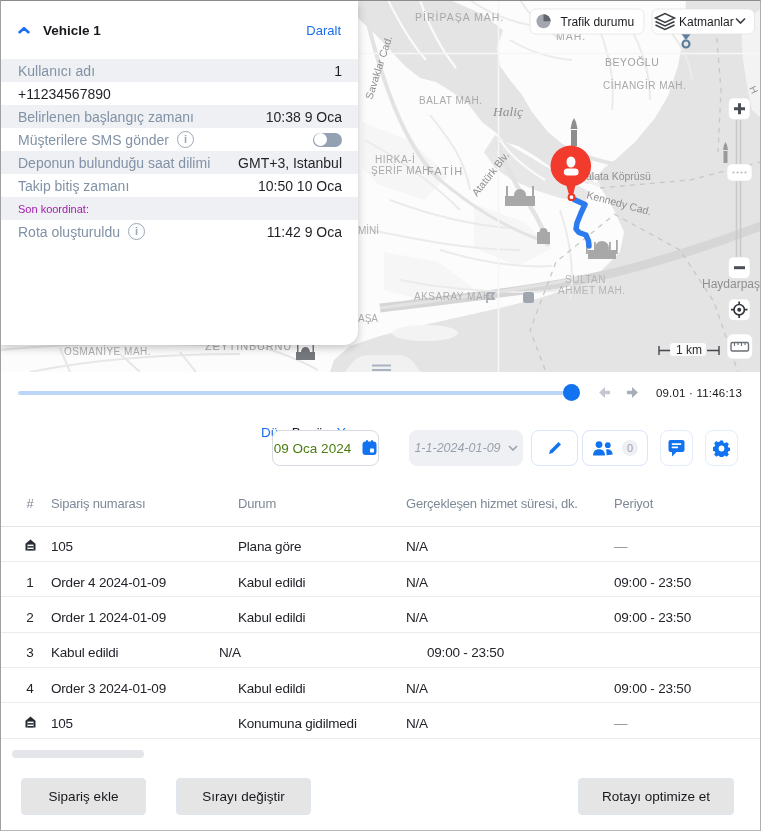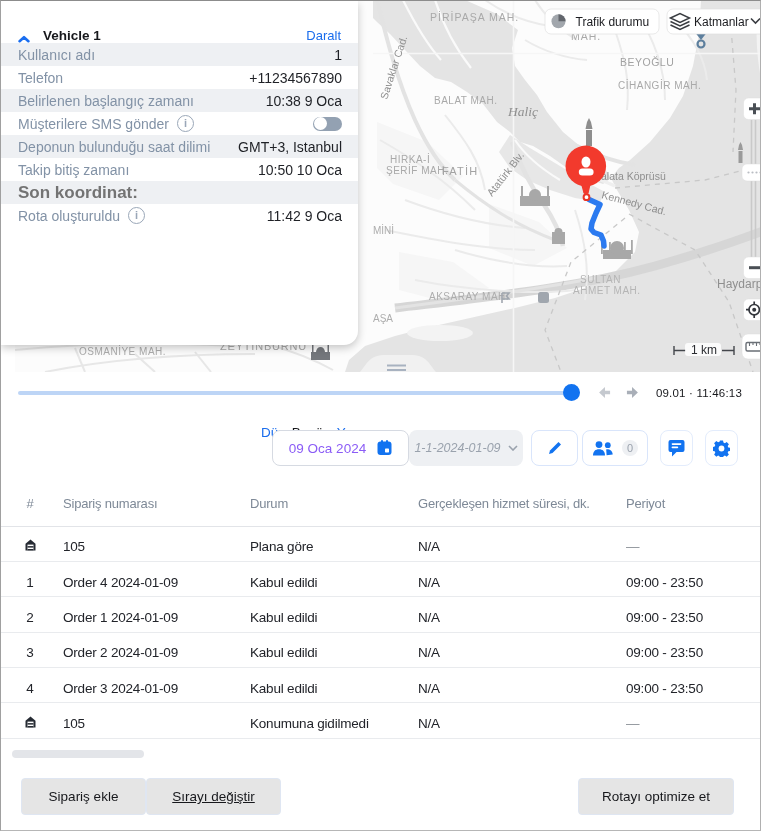--- a/index.html
+++ b/index.html
@@ -1,59 +1,59 @@
 <!DOCTYPE html>
 <html><head>
 <meta charset="utf-8">
 <style>
 * { margin:0; padding:0; box-sizing:border-box; }
 html,body { width:761px; height:831px; overflow:hidden; }
 body { font-family:"Liberation Sans", sans-serif; background:#fff; position:relative; }
 #frame { position:absolute; left:0; top:0; width:761px; height:831px; border-top:1px solid #8c8c8c; border-left:1px solid #a0a0a0; border-right:1px solid #b0b0b0; border-bottom:1px solid #b6b6b6; pointer-events:none; z-index:99; }
-#map { position:absolute; left:0; top:0; width:733px; height:372px;padding-left:15px; }
+#map { position:absolute; left:0; top:0; width:733px; height:372px; }
 
 #panel { position:absolute; left:1px; top:1px; width:357px; height:344px; background:#fff; box-shadow:0 3px 8px rgba(0,0,0,.22); border-radius:0 0 14px 0; z-index:5; }
-#panel .hdr { height:42px; display:flex; align-items:flex-end; padding:0 17px; }
+#panel .hdr { height:58px; display:flex; align-items:center; padding:0 17px; }
 
 #panel .hdr .ttl { font-weight:bold; font-size:13.5px; color:#17181c; flex:1; }
 #panel .hdr .daralt { color:#1a6ded; font-size:13px; }
 #panel .row { height:23px; display:flex; align-items:center; padding:0 16px 0 17px; font-size:14px; }
 #panel .row.g { background:#eef0f3; }
 #panel .row .lb { color:#8292a6; flex:1; display:flex; align-items:center; }
 #panel .row .vl { color:#1f2126; }
-#panel .row .bold { color:#737373; font-weight:bold; font-size:17px; }
+#panel .row .bold { color:#a21caf; font-weight:normal; font-size:11px; }
 .info { display:inline-block; width:17px; height:17px; border:1.5px solid #9aa7b8; border-radius:50%; margin-left:8px; position:relative; }
 .info:after { content:"i"; position:absolute; left:0; right:0; top:0; bottom:0; text-align:center; font-size:11px; line-height:14px; color:#9aa7b8; font-weight:bold; font-style:normal; }
 .toggle { width:29px; height:14px; background:#93a1b2; border-radius:7px; position:relative; }
 .toggle:after { content:""; position:absolute; left:0.5px; top:0.5px; width:13px; height:13px; background:#fff; border-radius:50%; }
 
 #timeline { position:absolute; left:0; top:0; width:761px; height:831px; pointer-events:none; }
 #track { position:absolute; left:18px; top:390.5px; width:562px; height:4.5px; background:#bdd5f6; border-radius:2px; }
 #knob { position:absolute; left:563px; top:384px; width:17px; height:17px; border-radius:50%; background:#1273f0; }
 .navarrow { position:absolute; width:13px; height:13px; }
 #timetext { position:absolute; right:19px; top:387px; font-size:11.5px; color:#17181c; letter-spacing:0.2px; }
 #daylinks { position:absolute; left:261px; top:405px; font-size:13.5px;margin-top:20px; }
 #daylinks span { margin-right:6px; }
 .bluelink { color:#1a6ded; }
 .darktext { color:#17181c; }
 
 .ctl { position:absolute; top:430px; height:36px; border-radius:8px; display:flex; align-items:center; justify-content:center; background:#fff; font-size:13.5px; }
-#datebtn { left:272px; width:137px; border:1px solid #d6dae2; color:#8b5cf6; }
+#datebtn { left:272px; width:107px; border:1px solid #d6dae2; color:#4d7c0f; }
 #selbtn { left:409px; width:114px; background:#eef0f3; color:#9aa2ad; font-size:12.5px;font-style:italic; }
 #editbtn { left:531px; width:47px; border:1px solid #d9e5fb; }
 #crewbtn { left:582px; width:66px; border:1px solid #d9e5fb; }
 #chatbtn { left:660px; width:33px; border:1px solid #e3ecfc; }
 #gearbtn { left:705px; width:33px; border:1px solid #e3ecfc; }
 #crewbtn .badge { width:16px; height:16px; background:#eef0f3; color:#9aa2ad; border-radius:50%; font-size:11px; line-height:16px; text-align:center; margin-left:7px; }
 
 #tbl { position:absolute; left:0; top:489px; width:761px; }
 #tbl .trow { display:flex; align-items:center; height:35.4px; padding-top:6px; border-bottom:1px solid #e9ebee; font-size:13.5px; color:#22242a; letter-spacing:-0.2px; }
 #tbl .thead { border-bottom:1px solid #e2e4e8; font-size:13px; color:#7e8997; height:37.5px; padding-top:0; align-items:flex-start; padding-top:7px; }
 #tbl .c0 { width:51px; text-align:center; padding-left:9px; }
-#tbl .c1 { width:187px;margin-left:12px; }
+#tbl .c1 { width:187px; }
 #tbl .c2 { width:168px; }
 #tbl .c3 { width:208px; }
 #tbl .c4 { flex:1; }
 .dash { color:#8a9097; }
 #scrollthumb { position:absolute; left:12px; top:750px; width:132px; height:8px; border-radius:4px; background:#e3e5e9; }
 
 .bbtn { position:absolute; top:778px; height:37px; border:1px solid #dfe6f2; border-radius:4px; background:#e5e5e5; font-size:13.5px; color:#17181c; display:flex; align-items:center; justify-content:center; }
 </style>
 </head>
 <body>
@@ -261,21 +261,20 @@
         <path d="M1.6 6.2 L6 2.2 L10.4 6.2" fill="none" stroke="#1a6ef0" stroke-width="2.6" stroke-linecap="round" stroke-linejoin="round"></path>
       </svg>
       <span class="ttl">Vehicle 1</span>
       <span class="daralt">Daralt</span>
     </div>
   <div class="row g">
       <span class="lb">Kullanıcı adı</span>
       <span class="vl">1</span>
     </div>
   <div class="row">
-      <span class="lb">Telefon</span>
       <span class="vl">+11234567890</span>
     </div>
   <div class="row g">
       <span class="lb">Belirlenen başlangıç zamanı</span>
       <span class="vl">10:38 9 Oca</span>
     </div>
   <div class="row">
       <span class="lb">Müşterilere SMS gönder <span class="info"></span></span>
       <span class="toggle"></span>
     </div>
@@ -381,21 +380,20 @@
     </div>
   <div class="trow">
       <span class="c0">2</span>
       <span class="c1">Order 1 2024-01-09</span>
       <span class="c2">Kabul edildi</span>
       <span class="c3">N/A</span>
       <span class="c4">09:00 - 23:50</span>
     </div>
   <div class="trow">
       <span class="c0">3</span>
-      <span class="c1">Order 2 2024-01-09</span>
       <span class="c2">Kabul edildi</span>
       <span class="c3">N/A</span>
       <span class="c4">09:00 - 23:50</span>
     </div>
   <div class="trow">
       <span class="c0">4</span>
       <span class="c1">Order 3 2024-01-09</span>
       <span class="c2">Kabul edildi</span>
       <span class="c3">N/A</span>
       <span class="c4">09:00 - 23:50</span>
@@ -409,16 +407,16 @@
         </svg></span>
       <span class="c1">105</span>
       <span class="c2">Konumuna gidilmedi</span>
       <span class="c3">N/A</span>
       <span class="c4 dash">—</span>
     </div>
 </div>
 <div id="scrollthumb"></div>
 
 <div class="bbtn" style="left:21px; width:125px;">Sipariş ekle</div>
-<div class="bbtn" style="left:146px; width:135px;text-decoration:underline;">Sırayı değiştir</div>
+<div class="bbtn" style="left:176px; width:135px;">Sırayı değiştir</div>
 <div class="bbtn" style="left:578px; width:156px;">Rotayı optimize et</div>
 
 <div id="frame"></div>
 
 </body></html>

